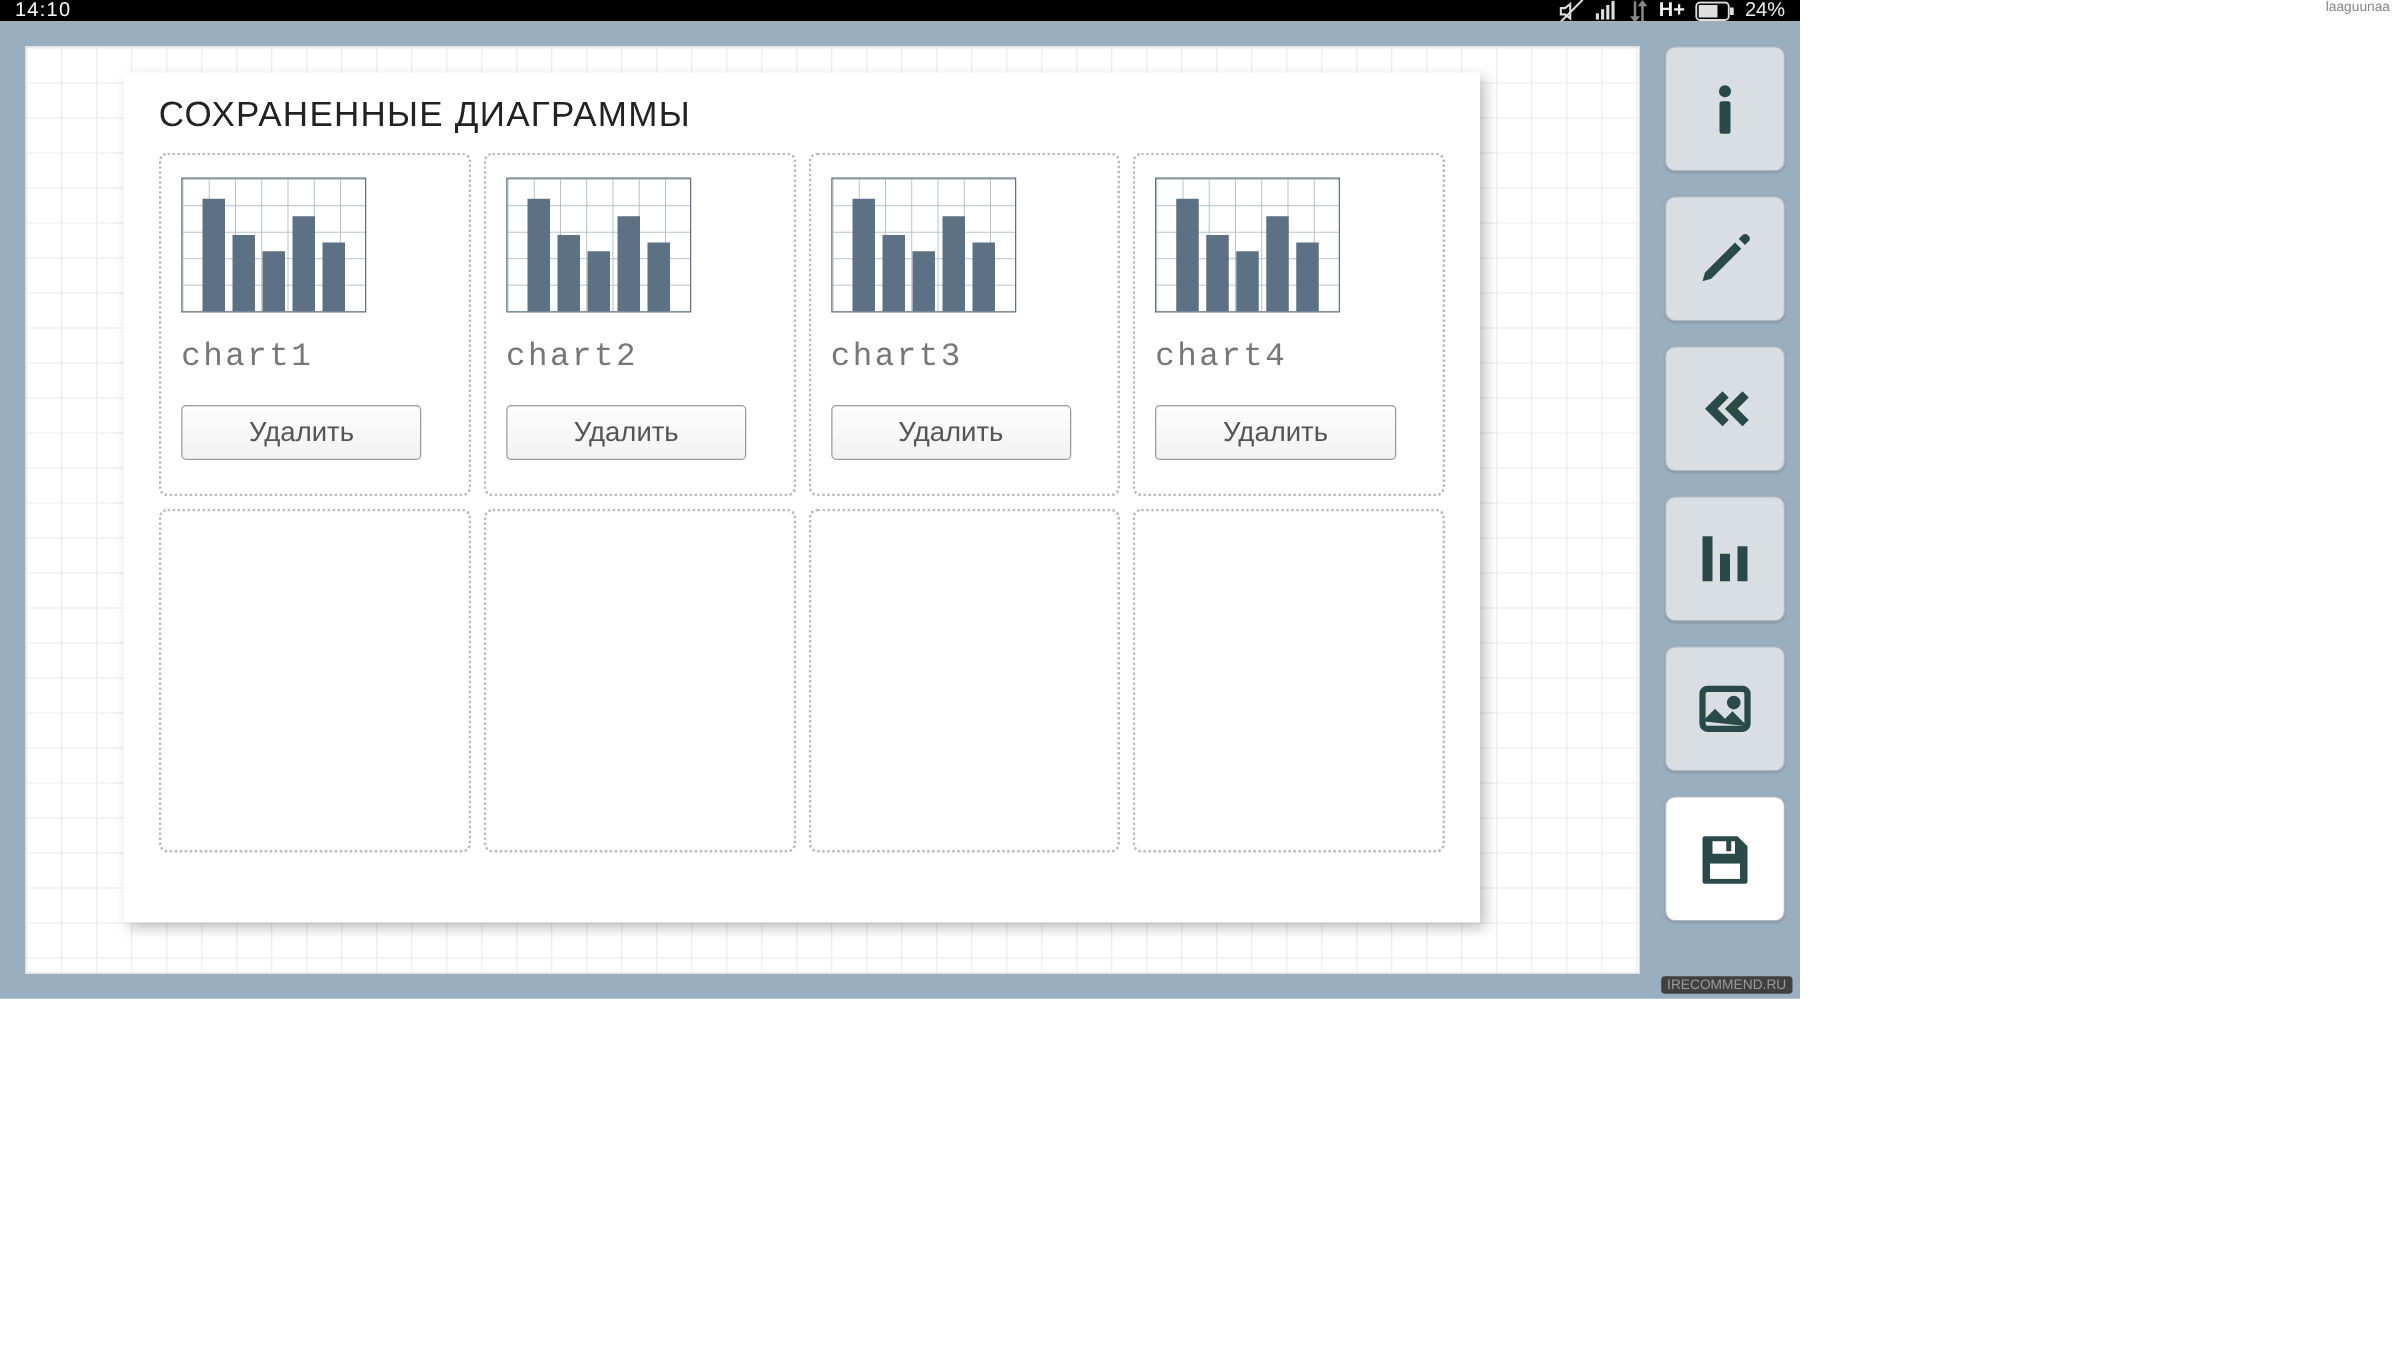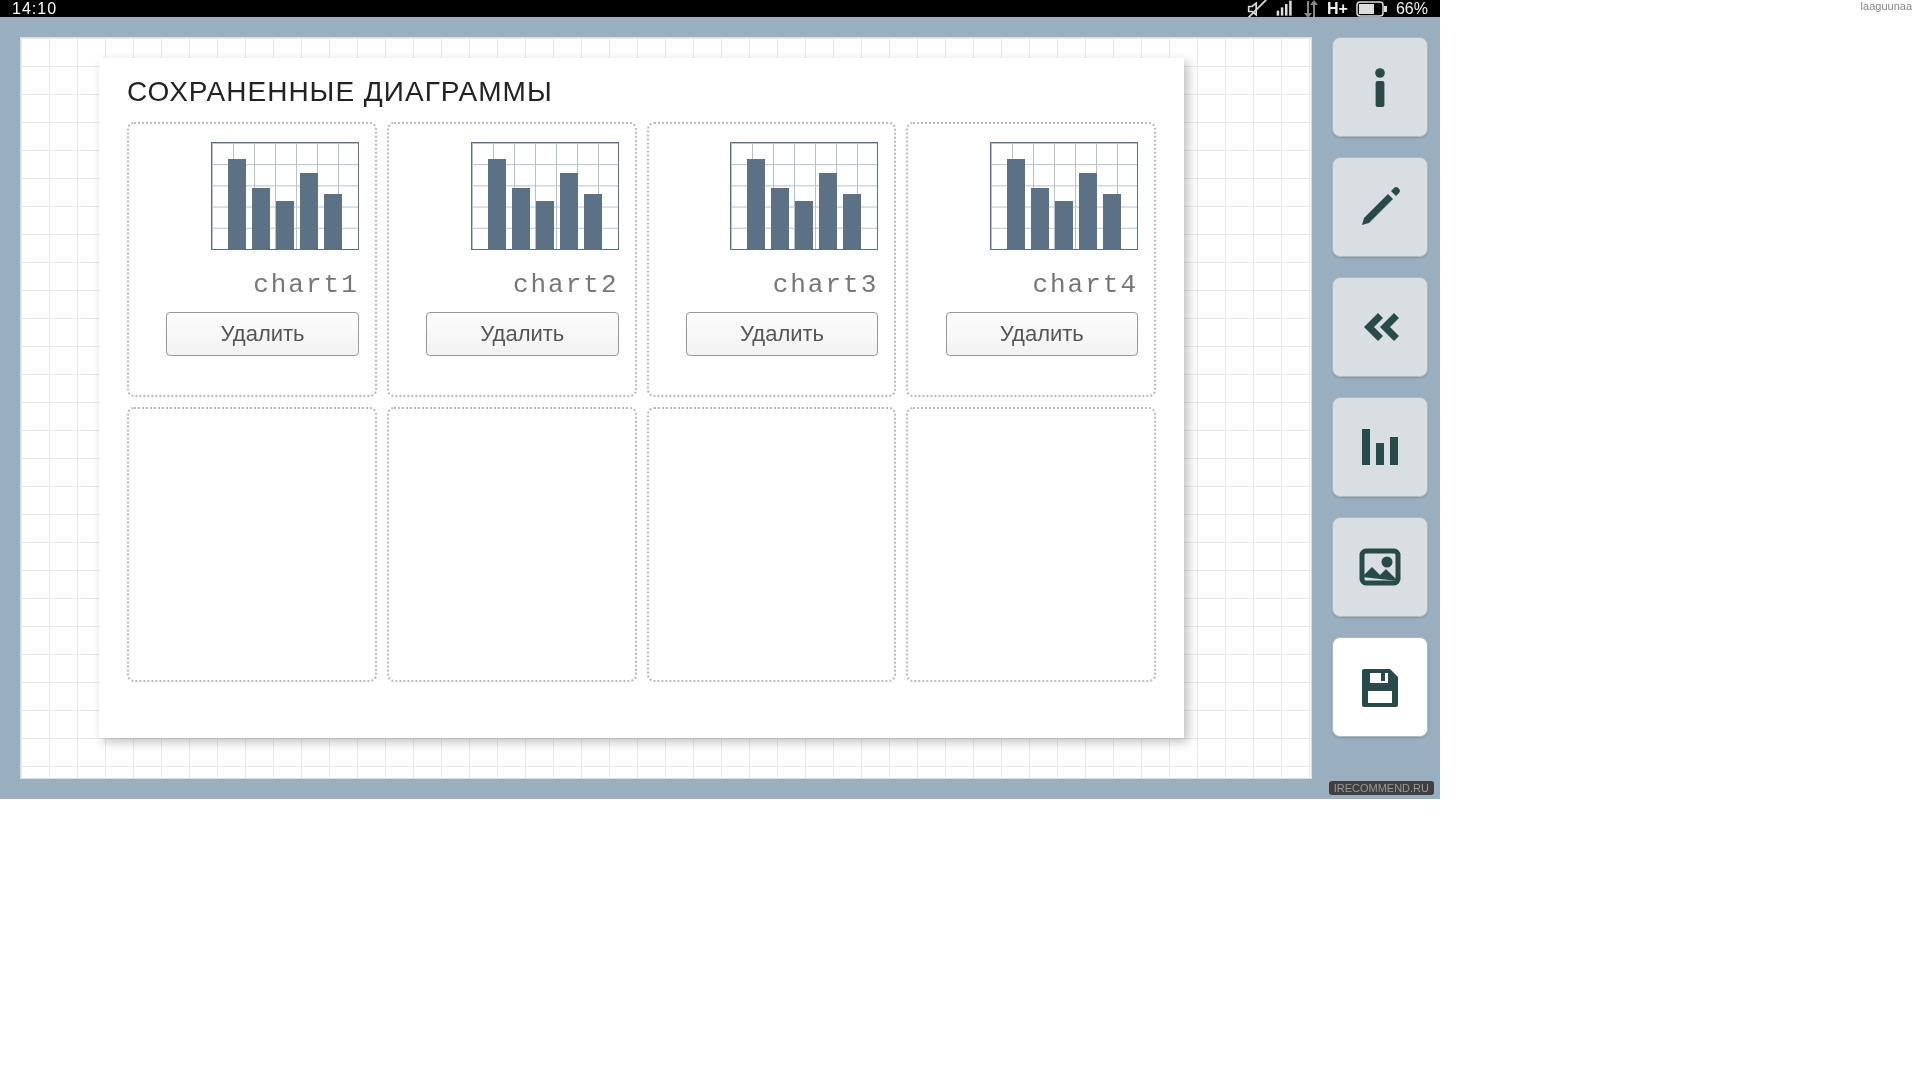--- a/index.html
+++ b/index.html
@@ -63,21 +63,21 @@
     display: grid;
     grid-template-columns: repeat(4, 1fr);
     gap: 10px;
   }
   .card {
     border: 2px dotted #bbb;
     border-radius: 7px;
     height: 275px;
     display: flex;
     flex-direction: column;
-    align-items: flex-end;
+    align-items: flex-start;
     padding: 18px 16px 14px;
   }
   .card.empty { }
   
   .thumb {
     width: 148px;
     height: 108px;
     border: 1px solid #5d7184;
     position: relative;
     background-image:
@@ -89,21 +89,21 @@
   .bars div { width:18px; background:#5d7184; }
   
   .chart-name {
     margin-top: 20px;
     font-size: 26px;
     color: #777;
     font-family: "Courier New", monospace;
     letter-spacing: 2px;
   }
   .delete-btn {
-    margin-top: 12px;
+    margin-top: 24px;
     width: 90%;
     height: 44px;
     font-size: 22px;
     color: #555;
     background: linear-gradient(#fdfdfd,#f2f2f2);
     border: 1px solid #999;
     border-radius: 4px;
     cursor: pointer;
   }
   
@@ -169,21 +169,21 @@
         </svg>
       </span>
     <span style="font-weight:bold;">H+</span>
     <span>
         <svg width="32" height="16" viewBox="0 0 32 16">
           <rect x="1" y="1" width="26" height="14" rx="3" fill="none" stroke="#ddd" stroke-width="1.5"></rect>
           <rect x="3" y="3" width="15" height="10" fill="#ddd"></rect>
           <rect x="28" y="5" width="3" height="6" fill="#ddd"></rect>
         </svg>
       </span>
-    <span>66%</span>
+    <span>24%</span>
   </div>
   <div class="watermark-top">laaguunaa</div>
 </div>
 
 <div class="app-body">
   <div class="canvas-area">
     <div class="dialog">
       <div class="dialog-title">СОХРАНЕННЫЕ ДИАГРАММЫ</div>
       <div class="cards">
 

